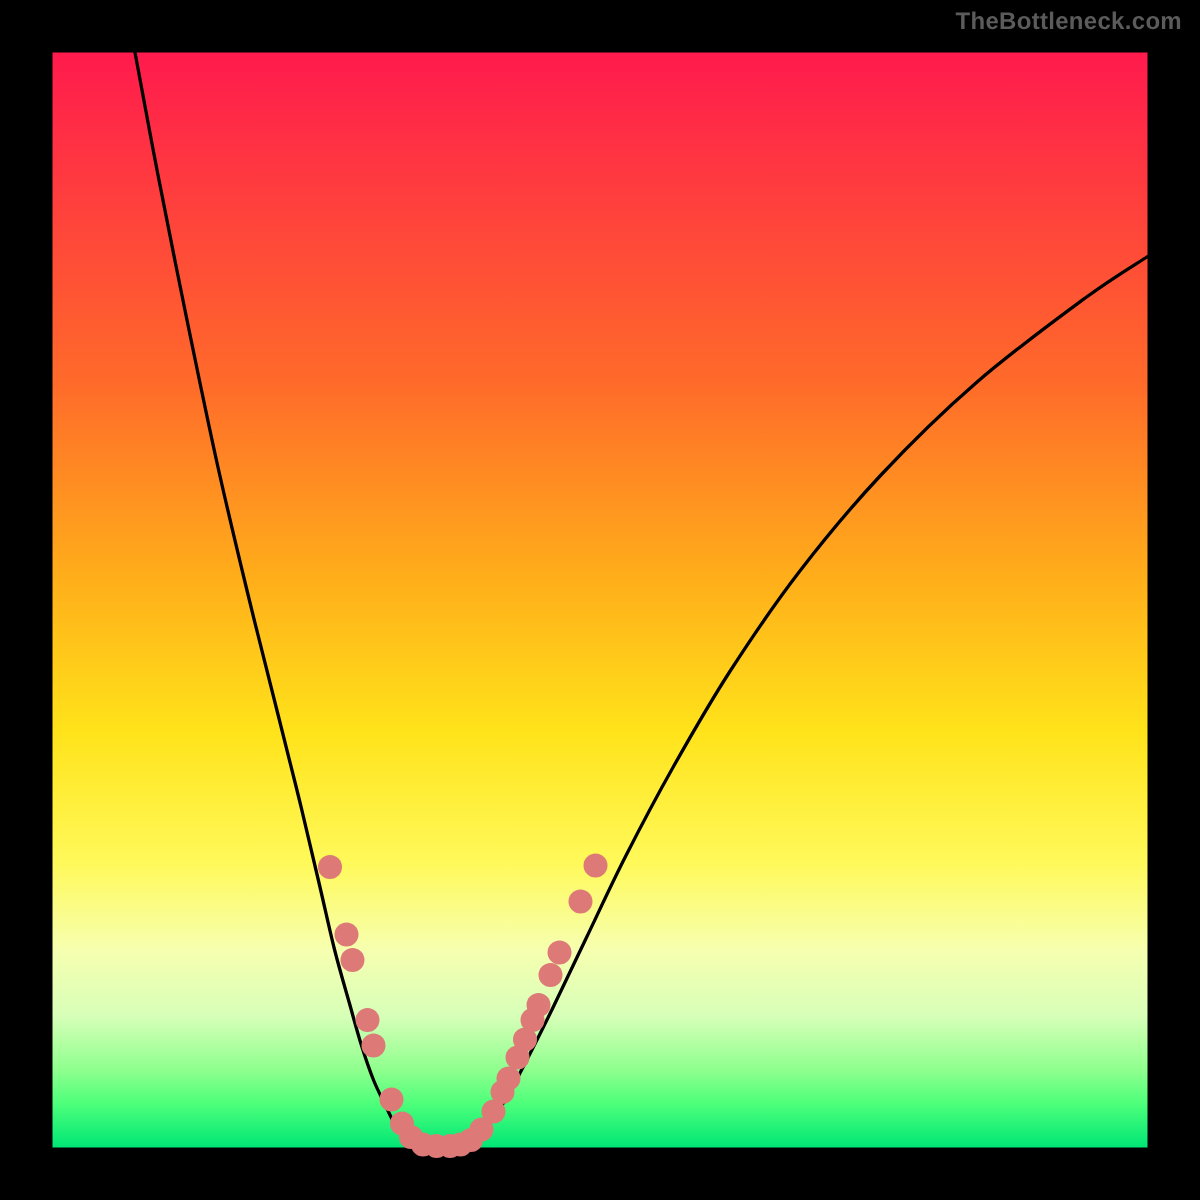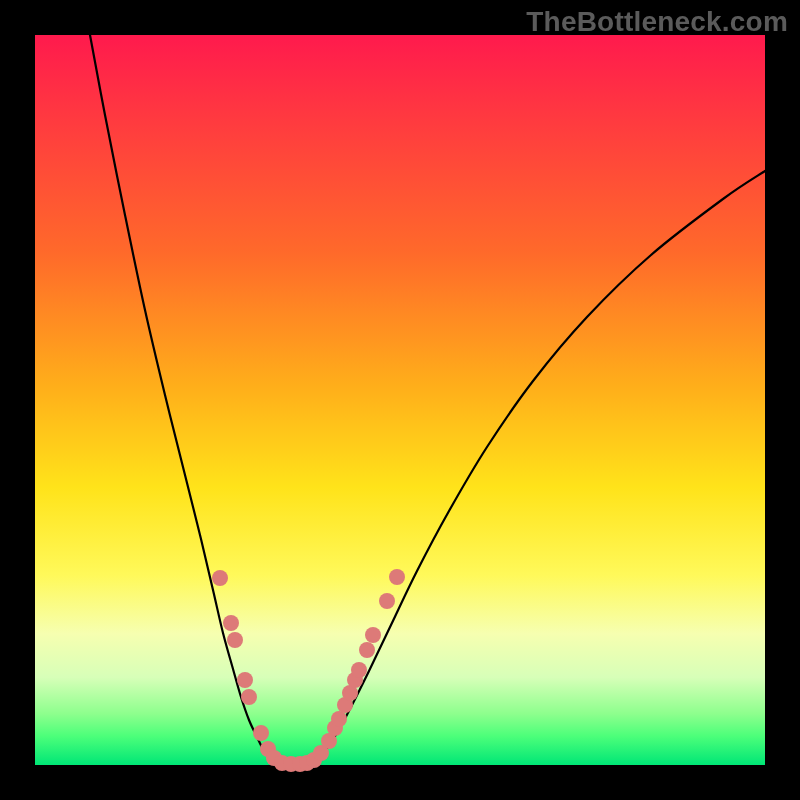--- a/index.html
+++ b/index.html
@@ -42,21 +42,21 @@
     top: 0;
     width: 730px;
     height: 730px;
     overflow: visible;
   }
   .watermark {
     position: absolute;
     top: 6px;
     right: 12px;
     font-family: Arial, Helvetica, sans-serif;
-    font-size: 28px;
+    font-size: 16px;
     font-weight: 600;
     color: #5b5b5b;
     letter-spacing: 0.2px;
     user-select: none;
   }
 </style>
 </head>
 <body>
 
 <div class="frame">

